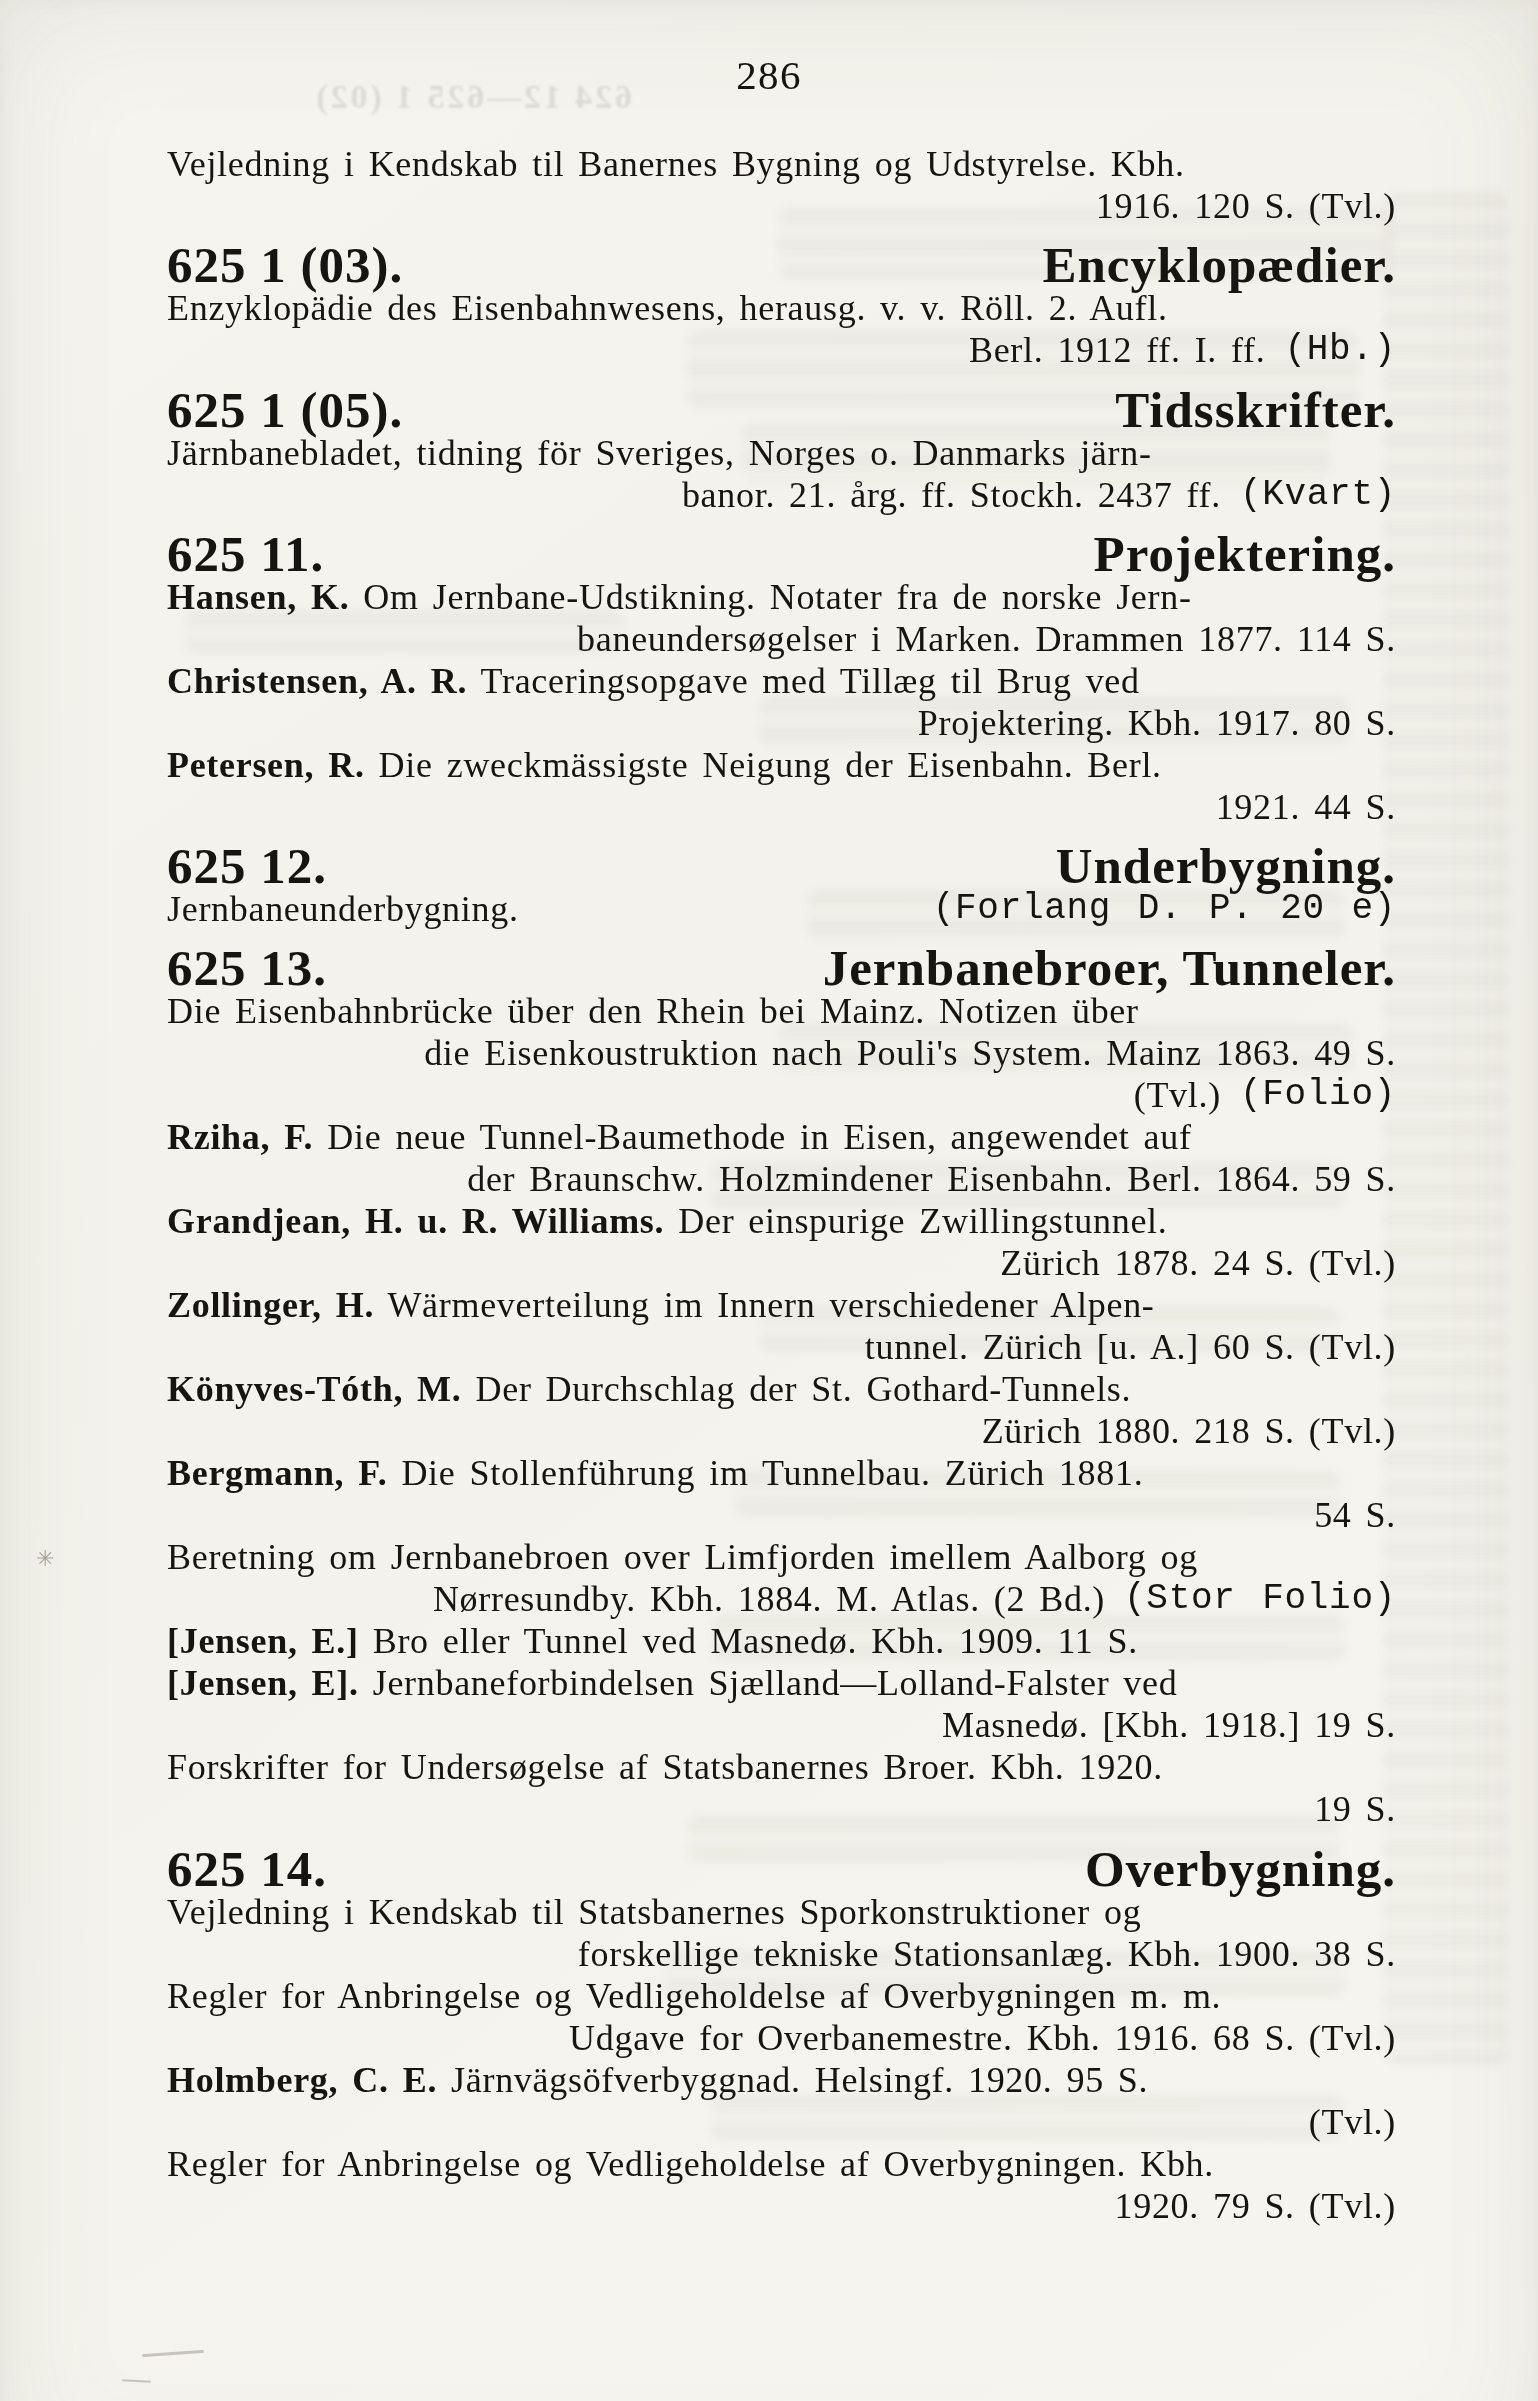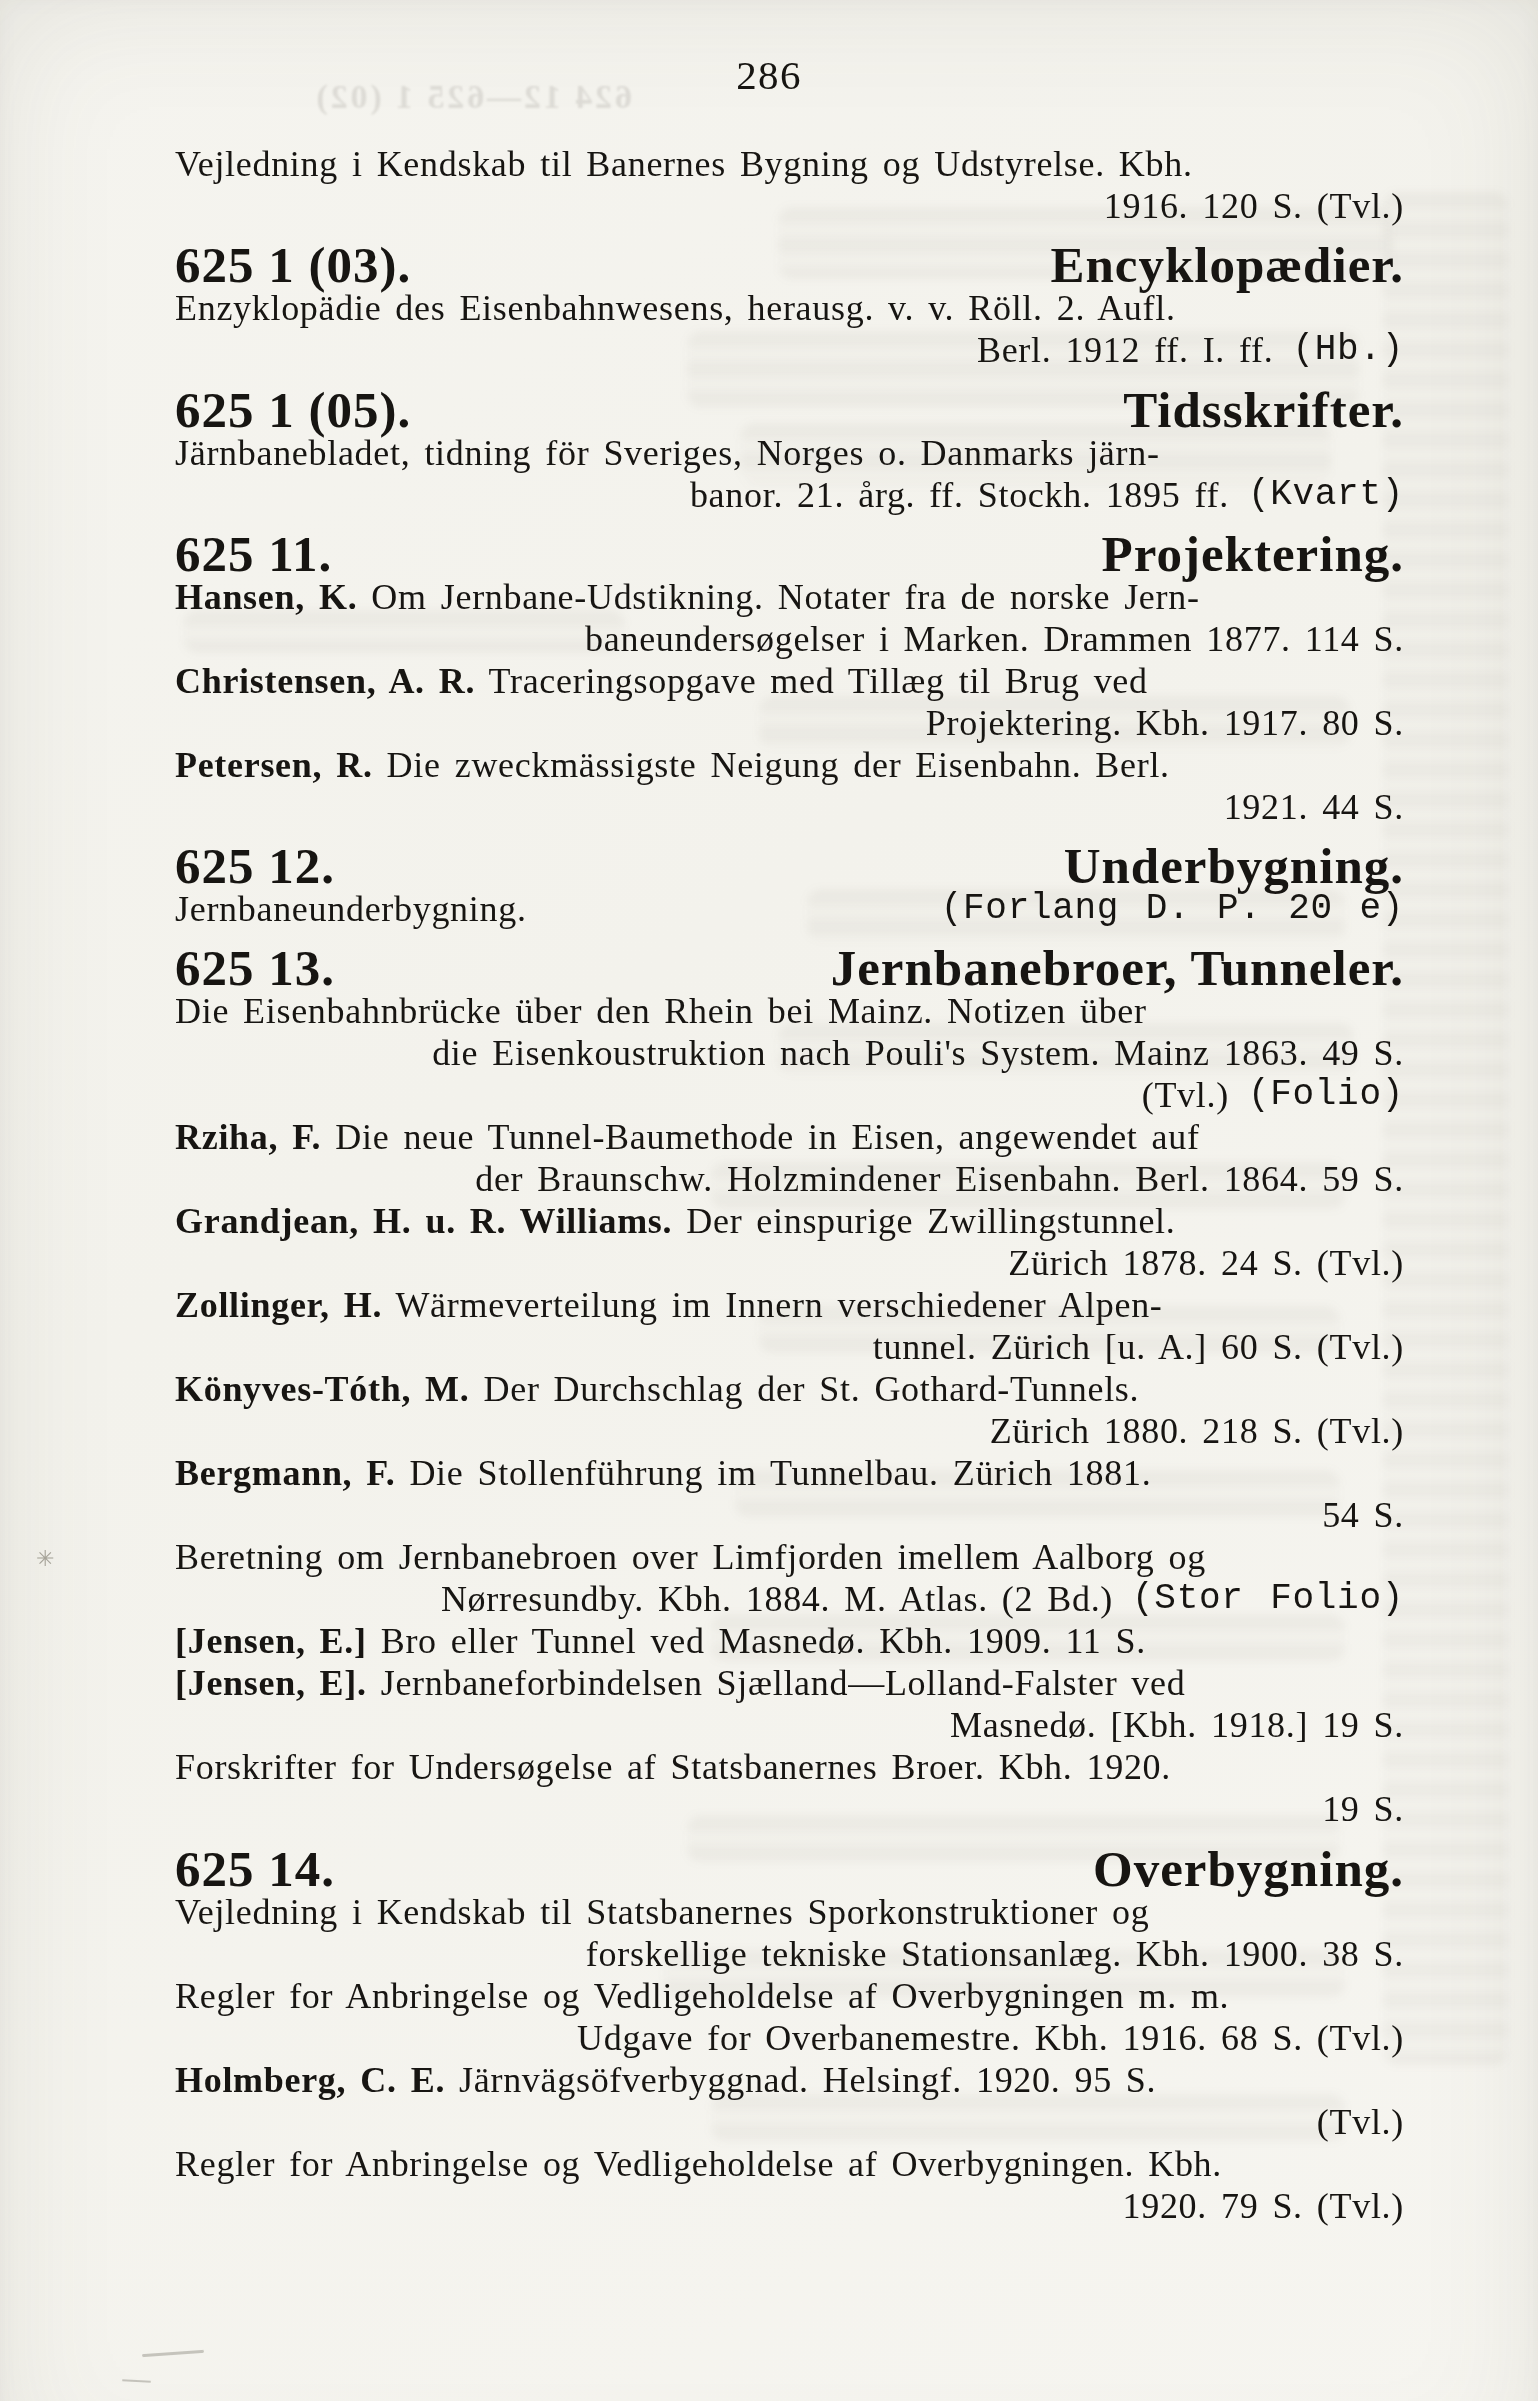--- a/index.html
+++ b/index.html
@@ -31,21 +31,21 @@
   }
   #ink-blot{
     position:absolute;left:36px;top:1546px;
     font-size:22px;color:#a8a59b;filter:blur(0.5px);
   }
   .pencil-mark{
     position:absolute;background:rgba(110,105,95,0.35);
     filter:blur(0.7px);border-radius:1.4px;
   }
   #text-block{
-    position:absolute;left:167px;top:143px;width:1229px;margin-left:8px;
+    position:absolute;left:167px;top:143px;width:1229px;
   }
   .line{
     font-size:36px;line-height:42px;
     letter-spacing:0.7px;word-spacing:4.3px;
     white-space:nowrap;
     display:flex;justify-content:space-between;
   }
   .line .text{flex:0 1 auto;}
   .line .right{flex:0 0 auto;padding-left:19px;font-family:Liberation Mono, monospace;}
   .ind{padding-left:59px;justify-content:flex-end;}
@@ -112,21 +112,21 @@
       </div>
       <div class="heading">
         <span>625 1 (05).</span>
         <span>Tidsskrifter.</span>
       </div>
       <div class="entry">
         <div class="line">
           <span class="text">Järnbanebladet, tidning för Sveriges, Norges o. Danmarks järn-</span>
         </div>
         <div class="line ind">
-          <span class="text">banor.  21. årg. ff.  Stockh. 1895 ff.</span>
+          <span class="text">banor.  21. årg. ff.  Stockh. 2437 ff.</span>
           <span class="right">(Kvart)</span>
         </div>
       </div>
       <div class="heading">
         <span>625 11.</span>
         <span>Projektering.</span>
       </div>
       <div class="entry">
         <div class="line">
           <span class="text"><b class="author">Hansen, K.</b> Om Jernbane-Udstikning.  Notater fra de norske Jern-</span>

